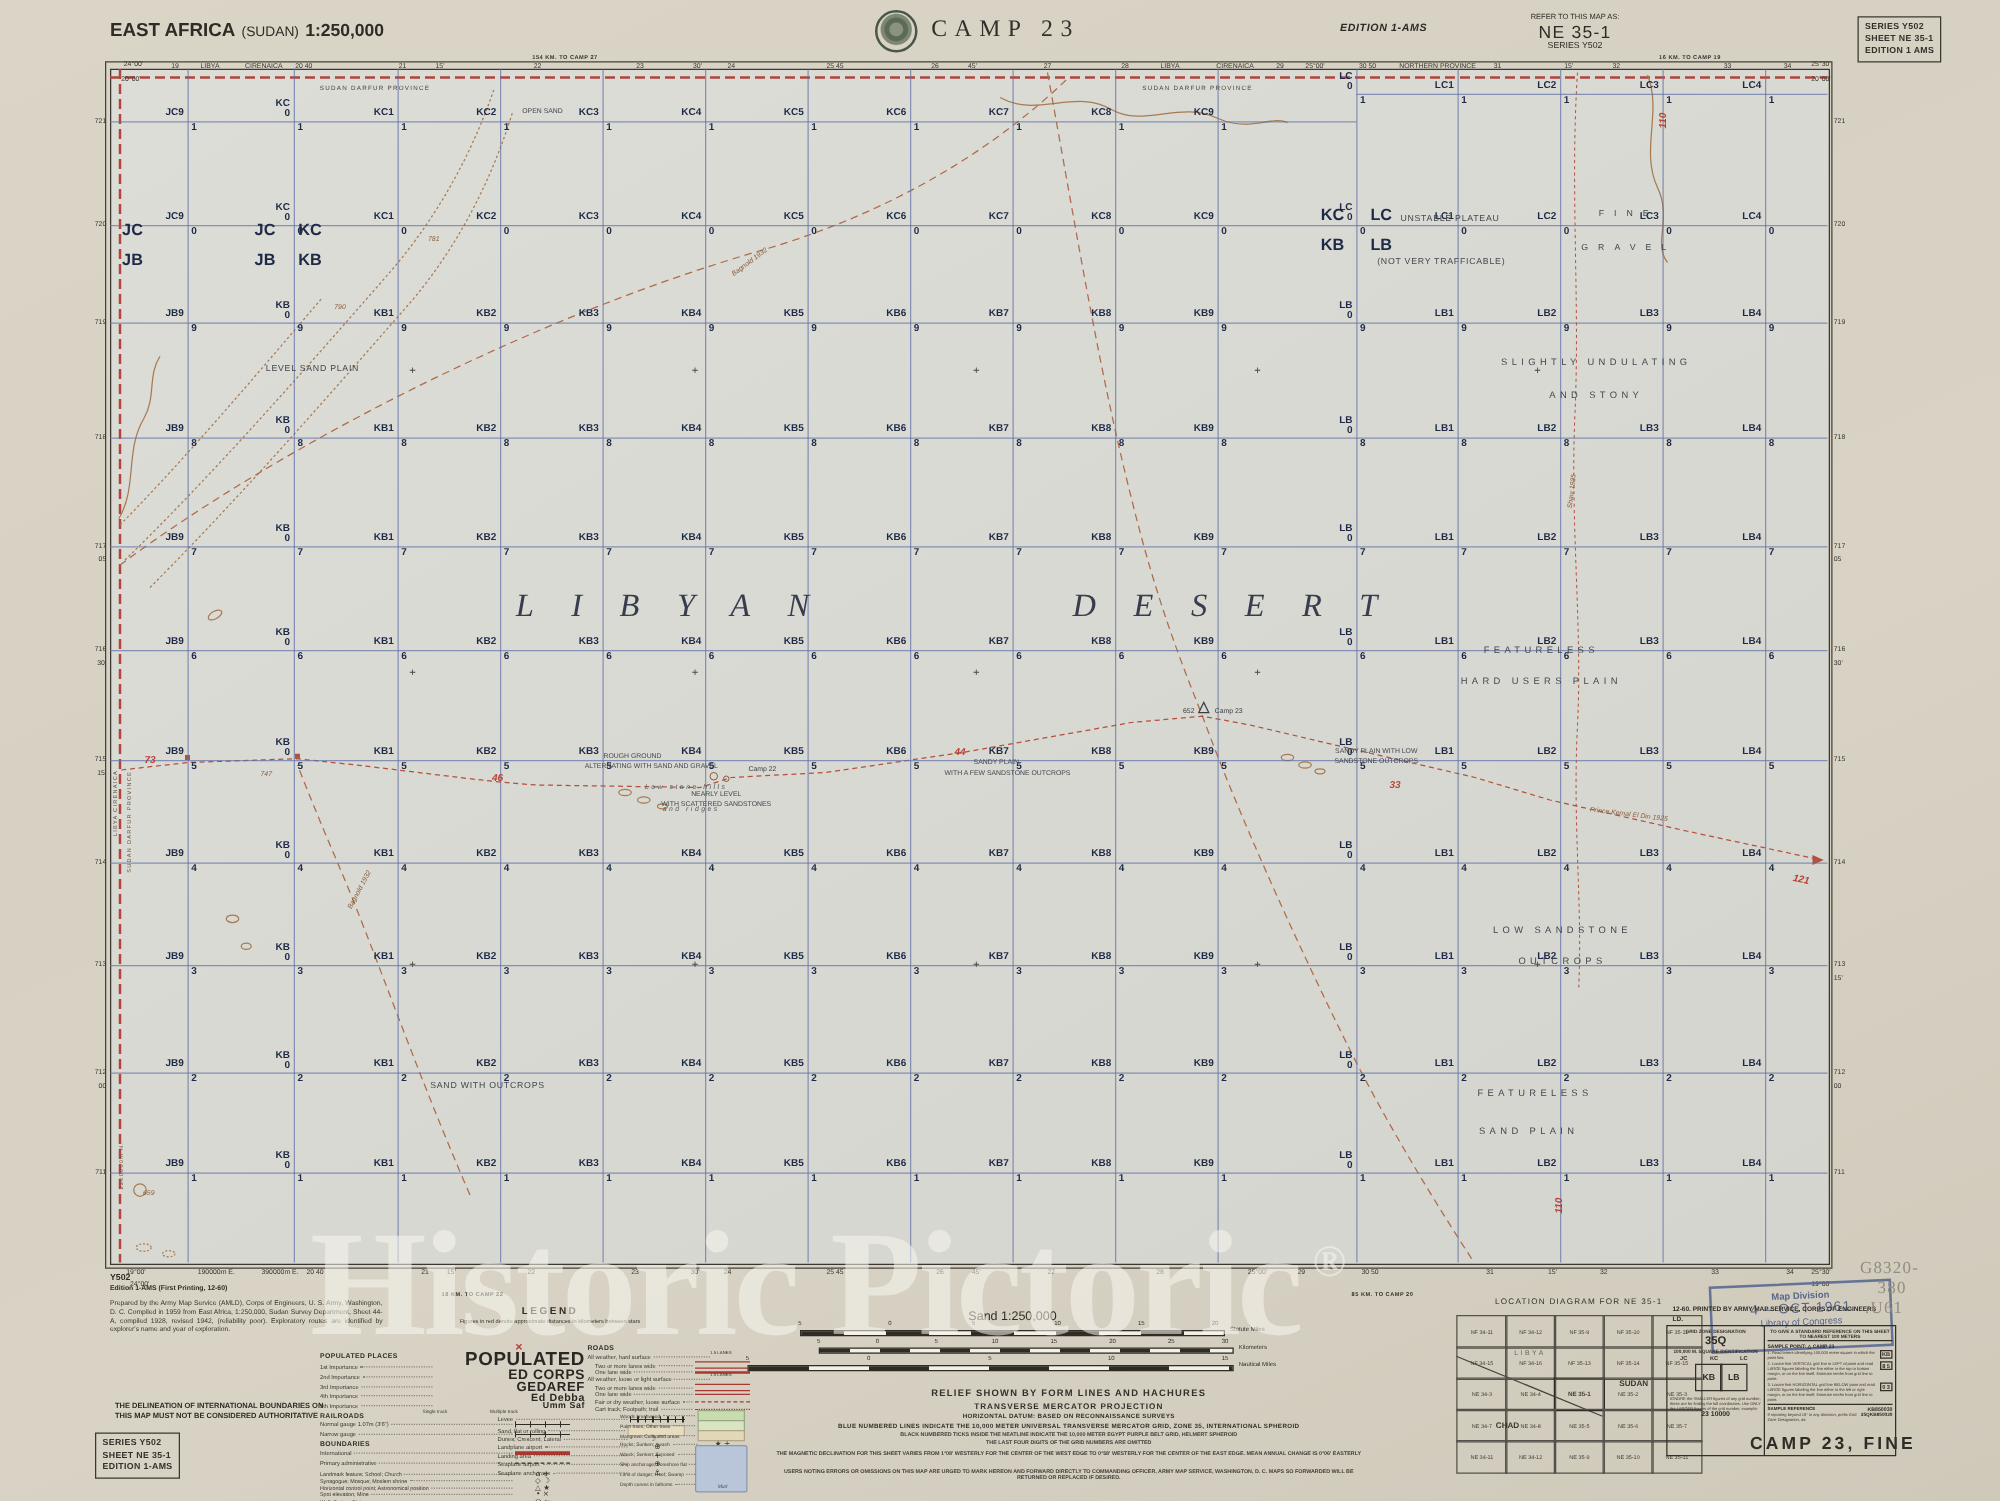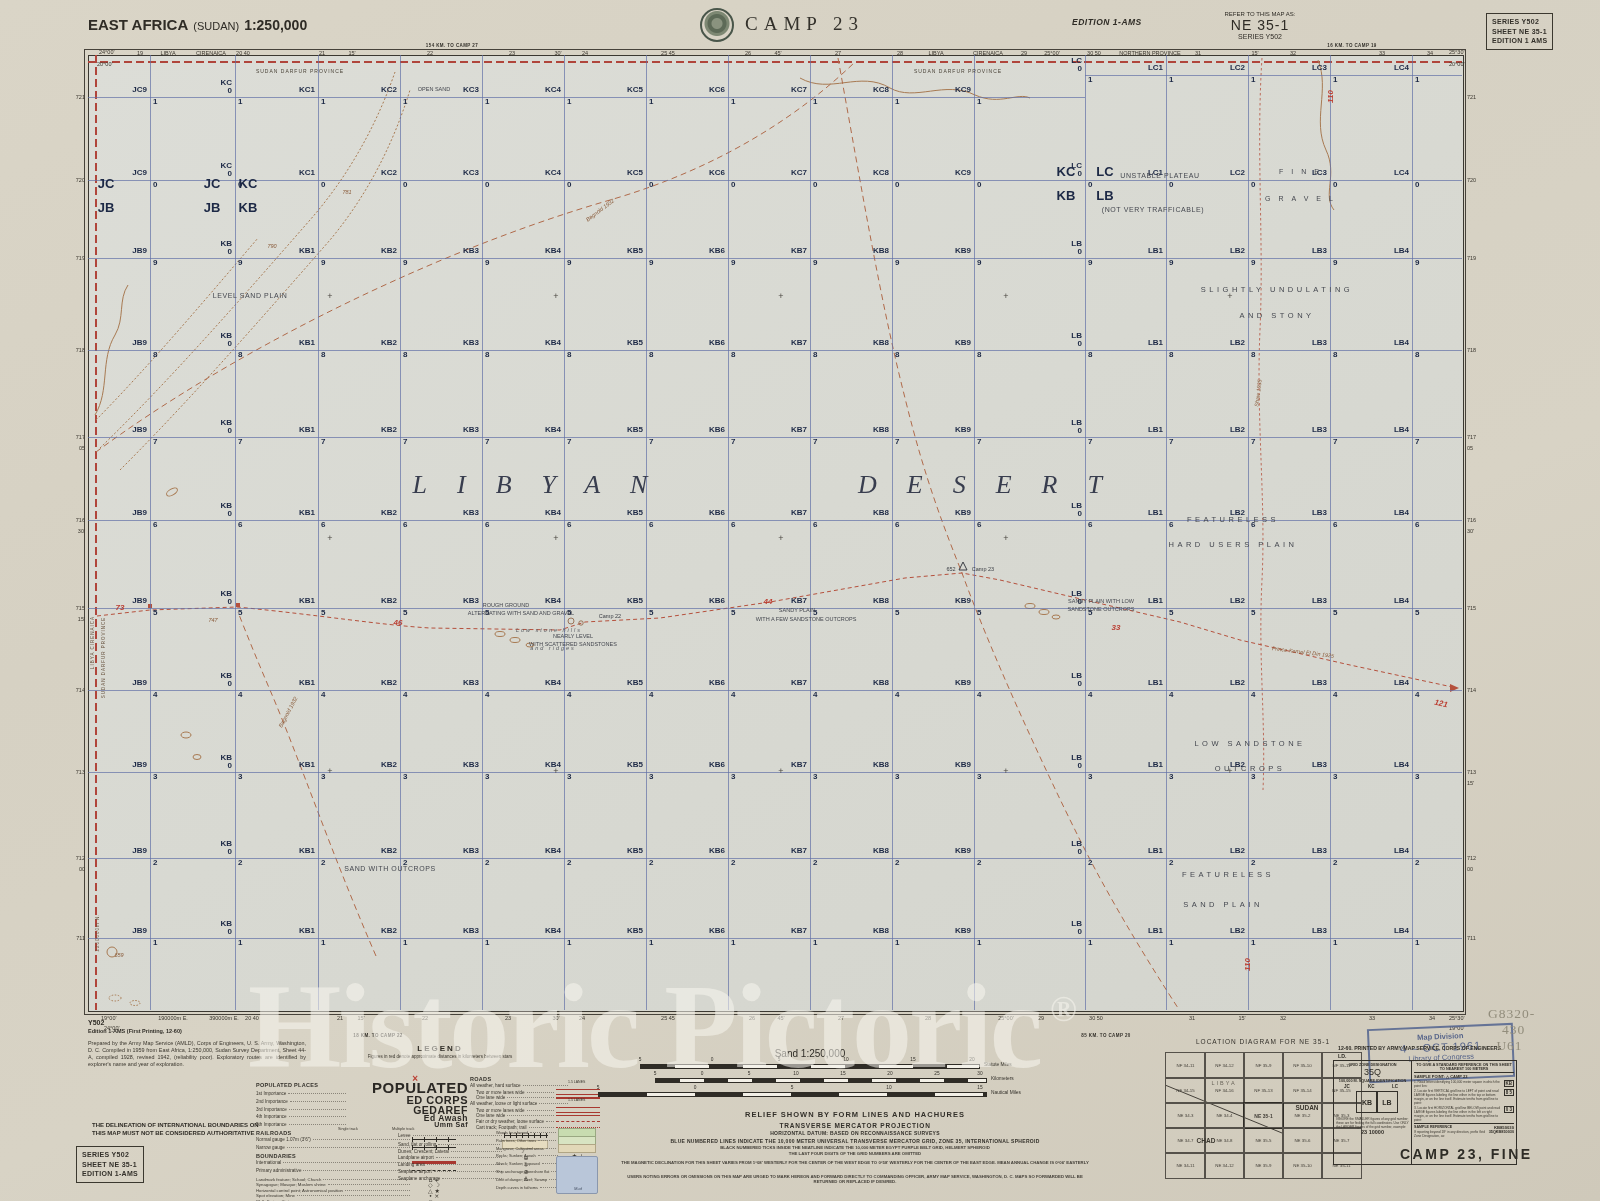--- a/index.html
+++ b/index.html
@@ -715,21 +715,21 @@
         <span class="lab">4th Importance</span>
         <span class="lead"></span>
       </div>
       <div class="abs leg-row" style="left: 256px; top: 1122.2px; width: 92px;">
         <span class="lab">5th Importance</span>
         <span class="lead"></span>
       </div>
       <div class="abs leg-name" style="left: 468px; top: 1079px; transform: translateX(-100%); font-size: 15px; font-family: &quot;Liberation Sans&quot;, sans-serif;">POPULATED</div>
       <div class="abs leg-name" style="left: 468px; top: 1094px; transform: translateX(-100%); font-size: 11px; font-family: &quot;Liberation Sans&quot;, sans-serif;">ED CORPS</div>
       <div class="abs leg-name" style="left: 468px; top: 1104px; transform: translateX(-100%); font-size: 10.5px; font-family: &quot;Liberation Sans&quot;, sans-serif;">GEDAREF</div>
-      <div class="abs leg-name" style="left: 468px; top: 1113px; transform: translateX(-100%); font-size: 8.5px; font-family: &quot;Liberation Sans&quot;, sans-serif;">Ed Awash</div>
+      <div class="abs leg-name" style="left: 468px; top: 1113px; transform: translateX(-100%); font-size: 8.5px; font-family: &quot;Liberation Sans&quot;, sans-serif;">Ed Debba</div>
       <div class="abs leg-name" style="left: 468px; top: 1121px; transform: translateX(-100%); font-size: 7px; font-family: &quot;Liberation Sans&quot;, sans-serif;">Umm Saf</div>
       <div class="abs red" style="left: 415px; top: 1073px; transform: translateX(-50%); font-size: 10px;">×</div>
       <div class="abs leg-h" style="left: 256px; top: 1130px;">RAILROADS</div>
       <div class="abs tick" style="left: 338px; top: 1127px; font-size: 3.8px;">Single track</div>
       <div class="abs tick" style="left: 392px; top: 1127px; font-size: 3.8px;">Multiple track</div>
       <div class="abs leg-row" style="left: 256px; top: 1137px; width: 200px;">
         <span class="lab">Normal gauge 1.07m (3'6")</span>
         <span class="lead"></span>
         <span style="display: inline-block; width: 44px; height: 5px; background: repeating-linear-gradient(90deg, rgb(47, 44, 38) 0px, rgb(47, 44, 38) 1px, transparent 1px, transparent 12px), linear-gradient(transparent 2px, rgb(47, 44, 38) 2px, rgb(47, 44, 38) 3px, transparent 3px);"></span>
       </div>
@@ -978,21 +978,21 @@
     <div style="font-size:11px;letter-spacing:1px">4 – OCT 1961</div>
     <div style="font-size:7.5px">Library of Congress</div>
   </div>
 
   <div class="abs" style="left:1338px;top:1045px;width:178px;font-size:5.2px;font-weight:bold;white-space:normal">12-60. PRINTED BY ARMY MAP SERVICE, CORPS OF ENGINEERS</div>
   <div class="abs" style="left:1338px;top:1053px;font-size:5.2px;font-weight:bold">LD.</div>
 
   <div class="refbox">
     <div style="width:78px;border-right:.8px solid #33302a;padding:2px;box-sizing:border-box">
       <div class="t4">GRID ZONE DESIGNATION</div>
-      <div style="font-size:9px;font-weight:normal;text-align:center">35Q</div>
+      <div style="font-size:9px;font-weight:bold;text-align:center">35Q</div>
       <div class="t4" style="margin-top:2px">100,000 M. SQUARE IDENTIFICATION</div>
       <div style="position:relative;height:34px">
         <span class="abs" style="left:8px;top:1px;font-size:4.5px;font-weight:bold">JC</span>
         <span class="abs" style="left:32px;top:1px;font-size:4.5px;font-weight:bold">KC</span>
         <span class="abs" style="left:56px;top:1px;font-size:4.5px;font-weight:bold">LC</span>
         <span class="abs" style="left:20px;top:8px;width:20px;height:20px;border:.8px solid #33302a;font-size:7px;font-weight:bold;display:flex;align-items:center;justify-content:center">KB</span>
         <span class="abs" style="left:40px;top:8px;width:20px;height:20px;border:.8px solid #33302a;font-size:7px;font-weight:bold;display:flex;align-items:center;justify-content:center">LB</span>
       </div>
       <div class="t3" style="white-space:normal">IGNORE the SMALLER figures of any grid number; these are for finding the full coordinates. Use ONLY the LARGER figures of the grid number, example:</div>
       <div style="font-size:5.5px;font-weight:bold;text-align:center">23 10000</div>
@@ -1022,18 +1022,18 @@
         <span class="t3" style="white-space:normal;flex:1">If reporting beyond 18° in any direction, prefix Grid Zone Designation, as:</span>
         <span style="font-size:3.8px;font-weight:bold">35QKB850030</span>
       </div>
     </div>
   </div>
 
   <div class="abs" style="left:1400px;top:1146px;font-size:14px;font-weight:bold;letter-spacing:2.5px;color:#2e2c26">CAMP 23, FINE</div>
 
   <div class="abs" style="left:1488px;top:1006px;font-family:'Liberation Serif',serif;font-size:13.5px;color:#928d7c;letter-spacing:1px">
     <div>G8320-</div>
-    <div style="margin-left:14px">430</div>
+    <div style="margin-left:14px">380</div>
     <div style="margin-left:4px">.U61</div>
   </div>
 
   <div id="watermark"><span>Historic Pictoric</span><span class="reg">®</span></div>
 </div>
 
 </body></html>

